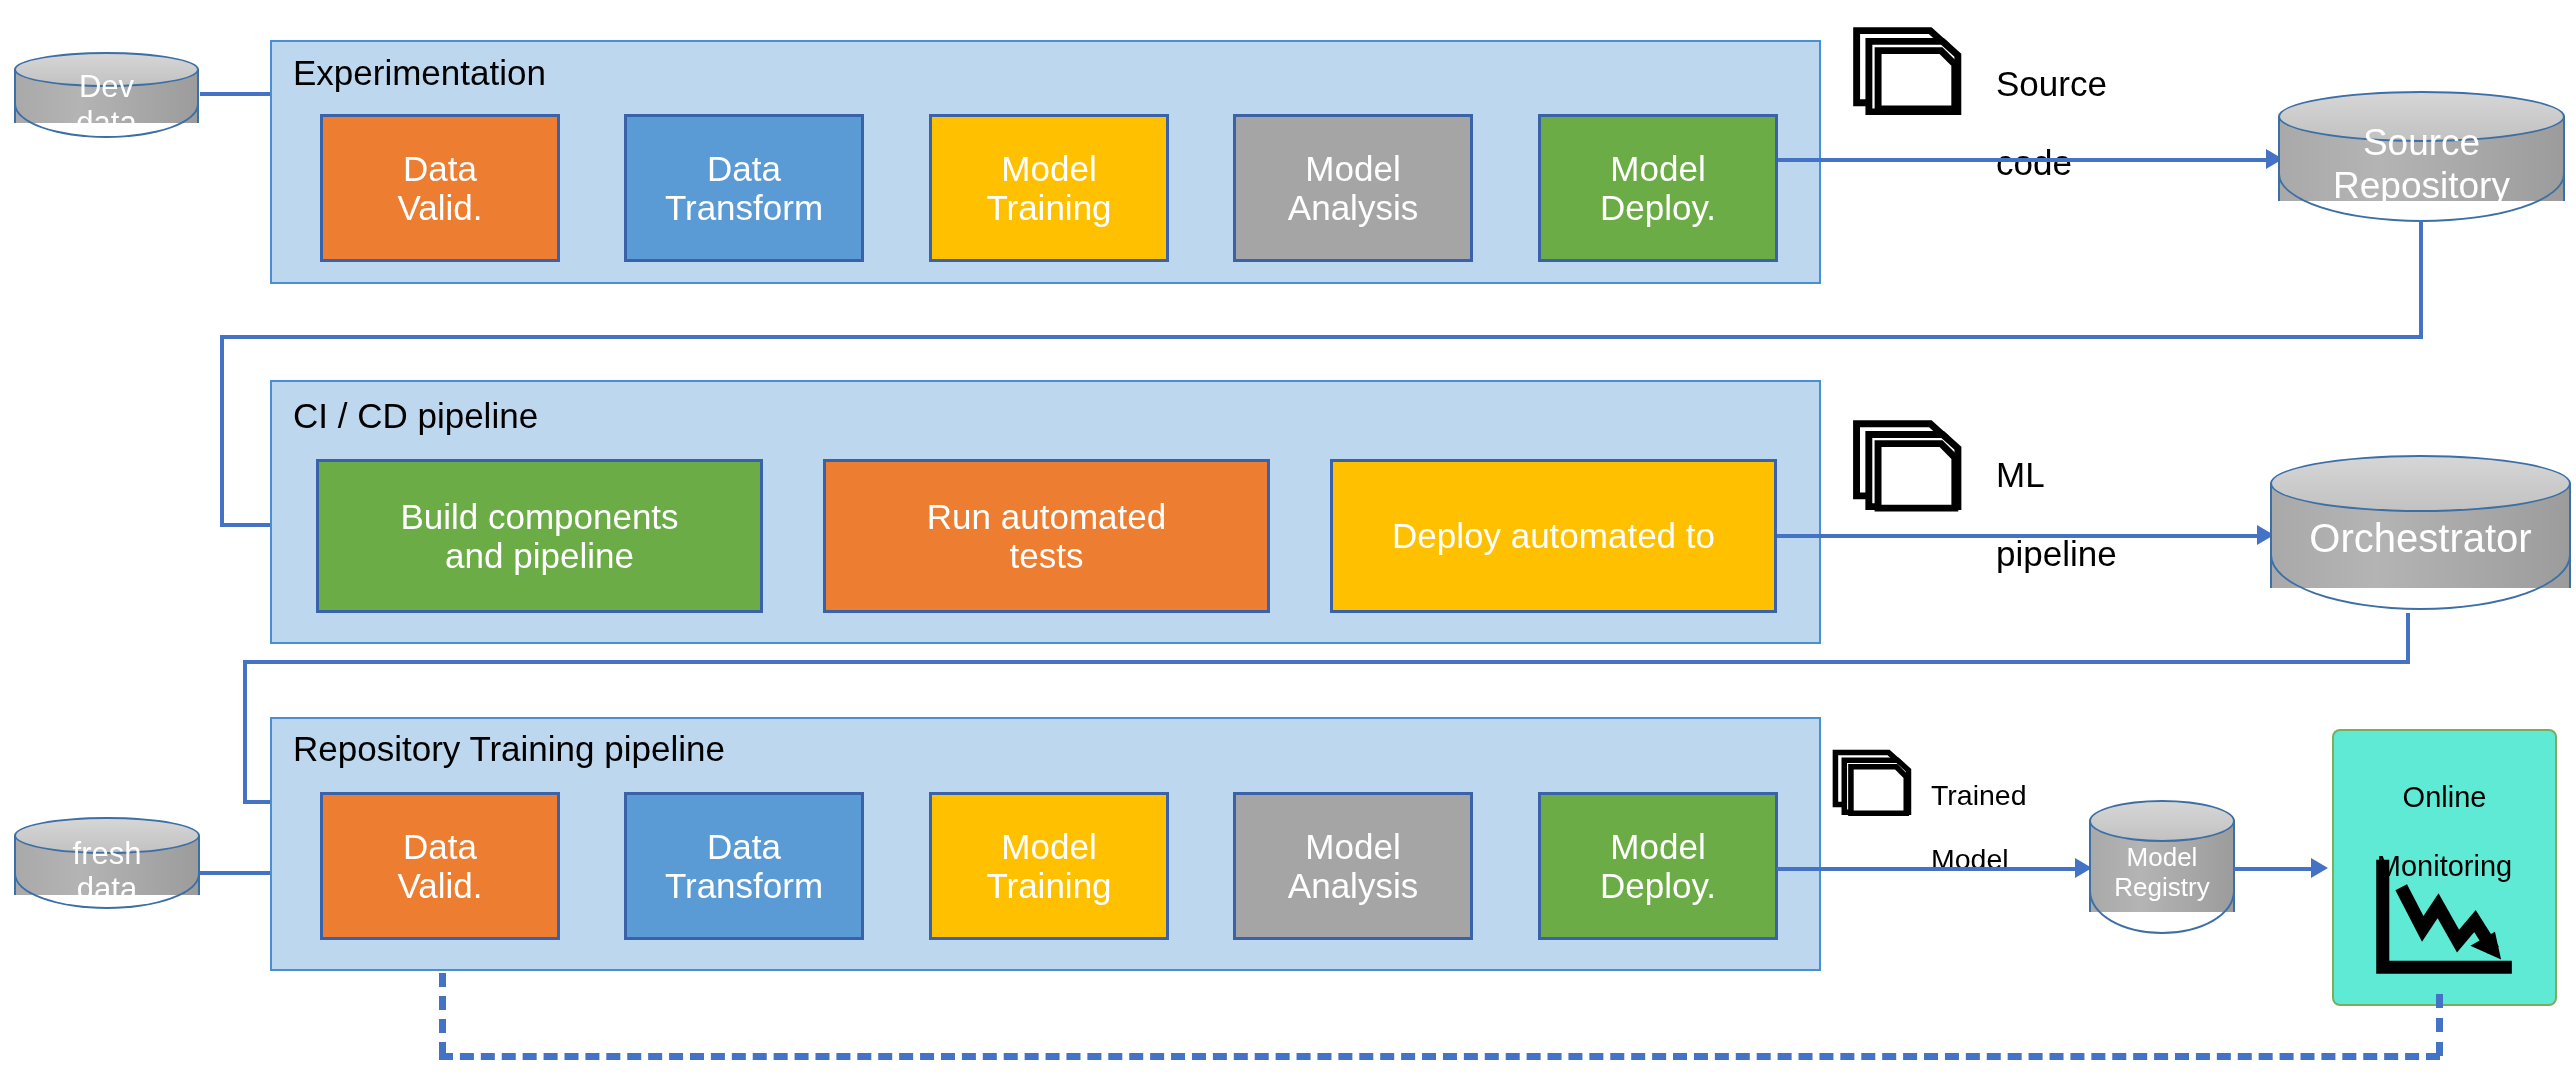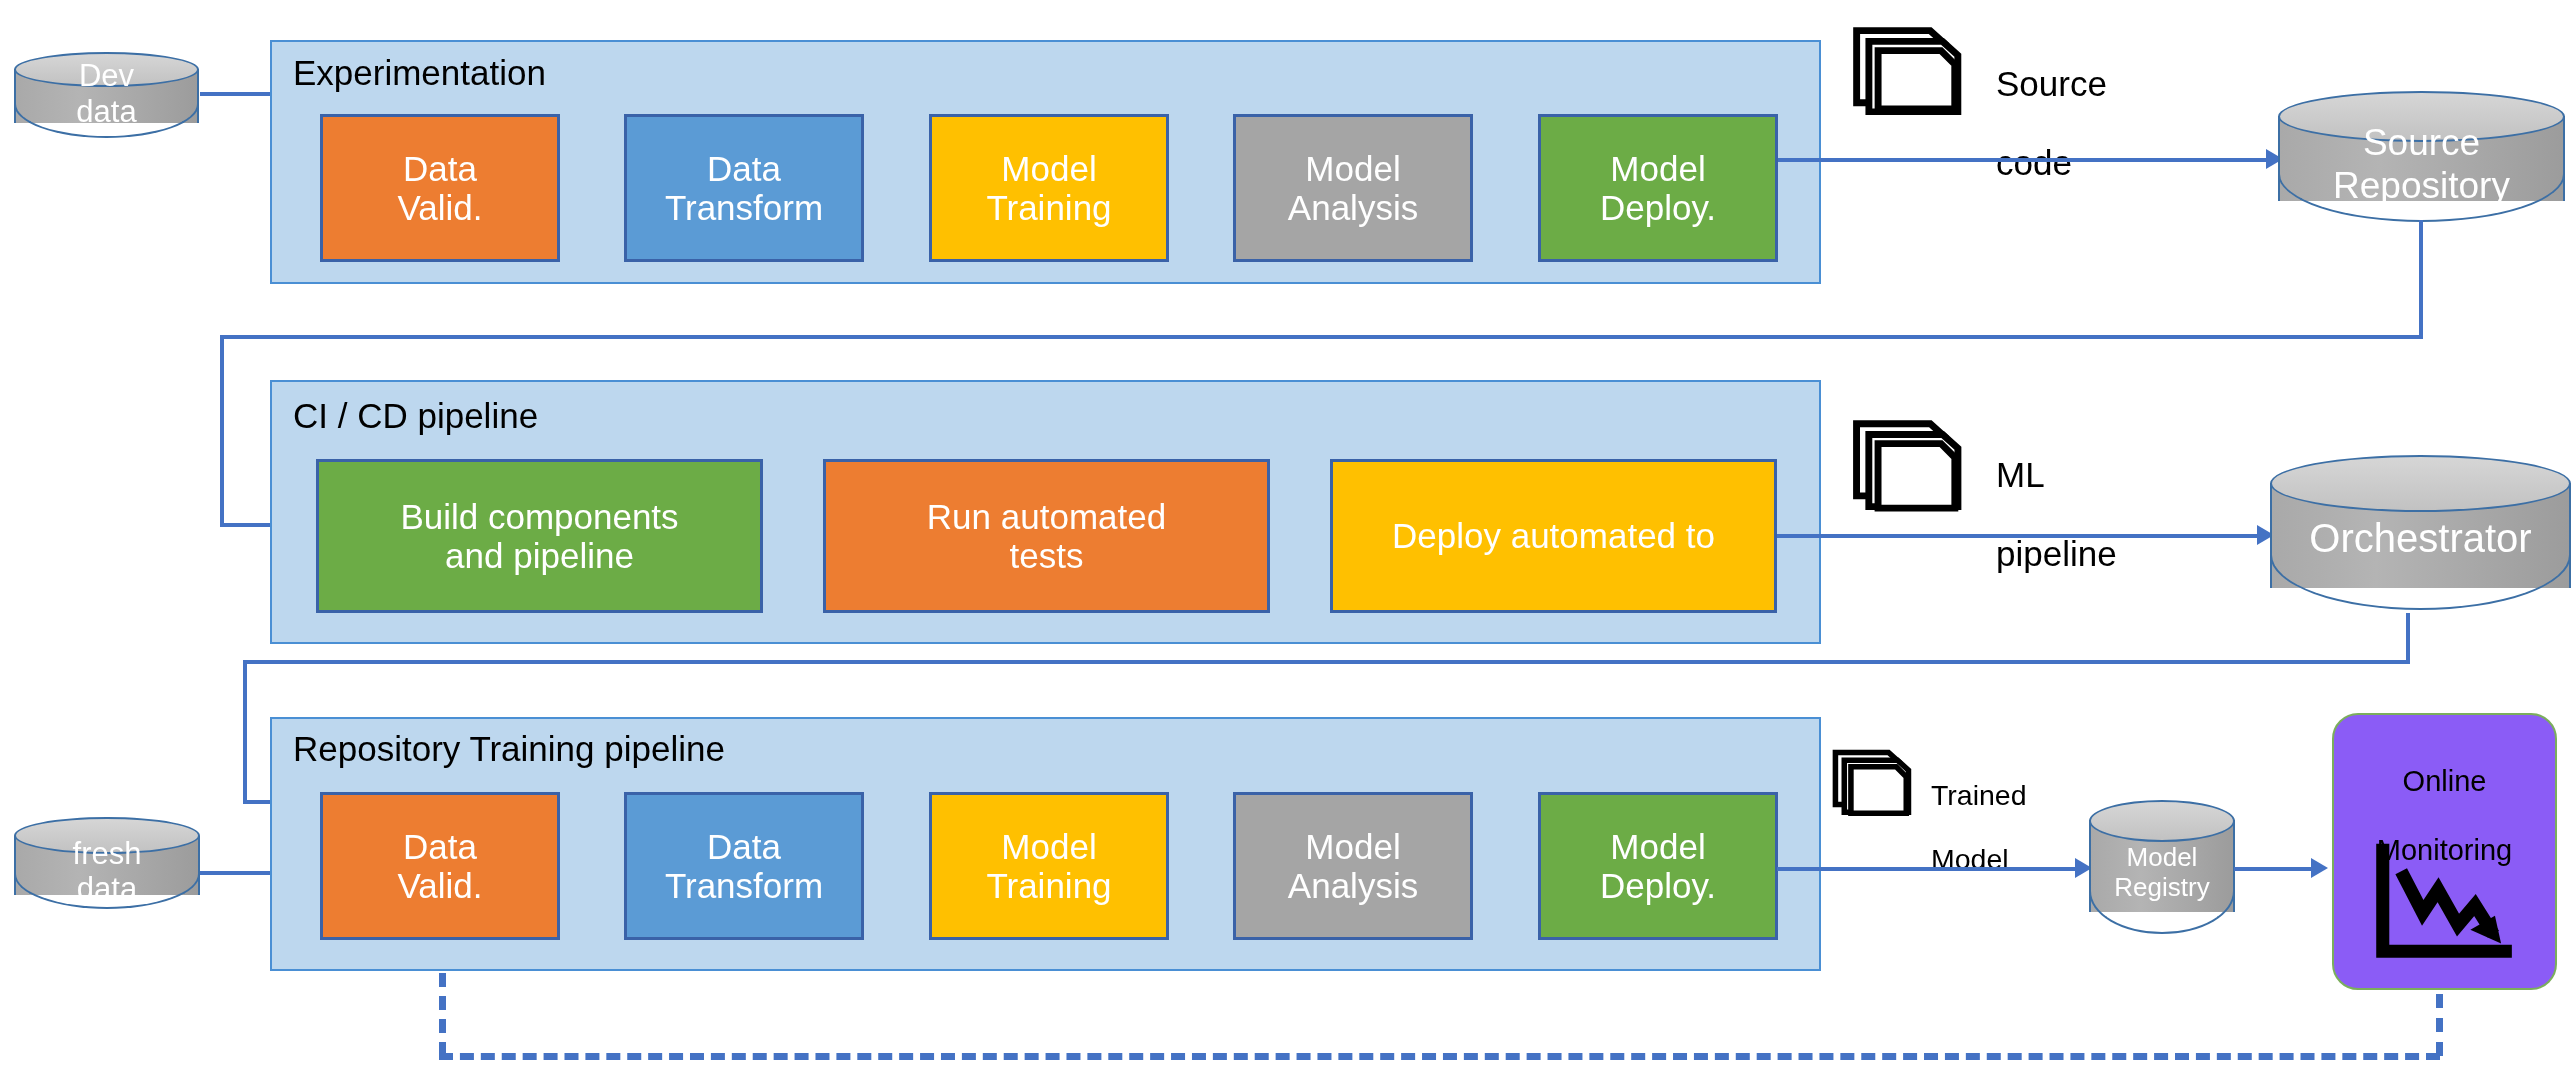--- a/index.html
+++ b/index.html
@@ -74,39 +74,39 @@
 
   
   .docs{position:absolute;}
   .docs svg{display:block;}
   .doclabel{
     position:absolute;color:#000;line-height:1.12;white-space:pre-line;
   }
 
   
   .monitor{
-    position:absolute;background:#8b5cf6;border:2.3px solid #7BAE5C;
-    border-radius:26px;box-sizing:border-box;
+    position:absolute;background:#5eead4;border:2.3px solid #7BAE5C;
+    border-radius:8px;box-sizing:border-box;margin-top:16px;
   }
   .monitor .mlabel{
     position:absolute;left:0;right:0;top:14px;text-align:center;
     color:#000;font-size:29px;line-height:1.2;white-space:pre-line;
   }
   .monitor svg{position:absolute;left:50%;transform:translateX(-50%);bottom:26px;}
 </style>
 </head>
 <body>
 
 <div class="stage">
 
   <div class="cyl" style="left:14px;top:52px;width:185px;height:85px;">
     <div class="body" style="top:17px;height:54px;"></div>
     <div class="top" style="height:35px;"></div>
     <div class="bottom" style="top:52px;height:34px;"></div>
-    <div class="label" style="top:6px;font-size:31px;">
+    <div class="label" style="top:17px;font-size:31px;">
       <div>Dev</div>
       <div>data</div>
     </div>
   </div>
 
   <div class="ln h" style="left:200px;top:92px;width:100px;"></div>
   <div class="arrow right" style="left:299px;top:83px;"></div>
 
   <div class="panel" style="left:270px;top:40px;width:1551px;height:244px;">
   </div>

